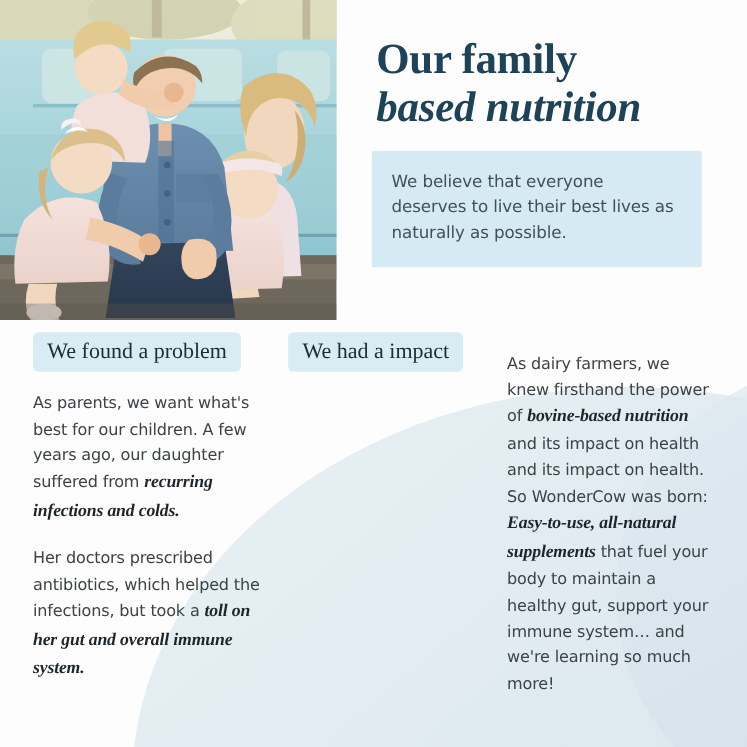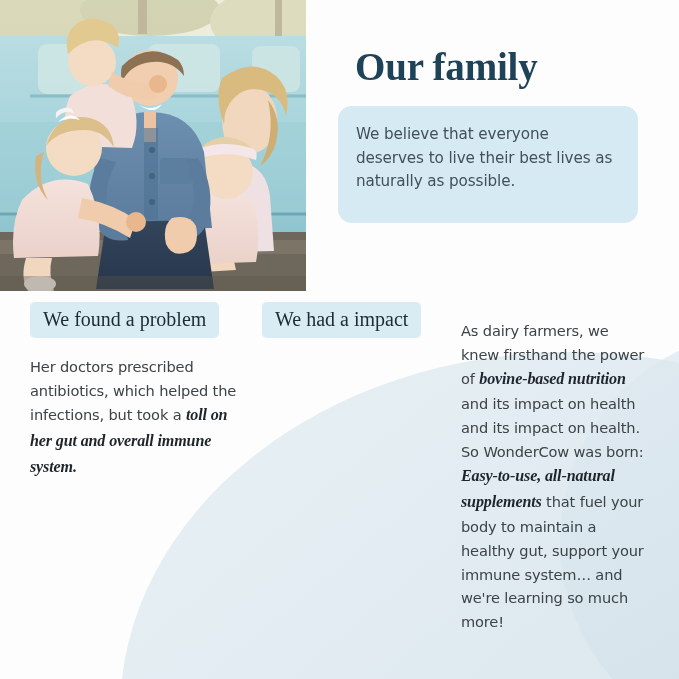--- a/index.html
+++ b/index.html
@@ -42,32 +42,32 @@
   
   .hero-right{
     position:absolute;left:338px;top:28px;width:320px;z-index:4;
   }
   .headline{
     font-family:"Liberation Serif", serif;
     color:#1e4258;
     font-size:39px;
     line-height:1.14;
     letter-spacing:-0.2px;
-    margin:17px;
+    margin:4px;
   }
   .headline .em{font-style:italic;font-weight:bold;}
   .hl-l1{display:block;}
   .hl-l2{display:block;}
   .hl-l3{display:block;}
 
   .quote-box{
     margin-top:16px;
     background:#d5eaf2;
-    border-radius:14px;
-    padding:17px 18px 30px 18px;
+    border-radius:2px;
+    padding:17px 18px 20px 18px;
     width:264px;
   }
   .quote-text{
     font-family:"DejaVu Sans", sans-serif;
     color:#43505a;
     font-size:15.2px;
     line-height:1.52;
     margin:0;
     letter-spacing:-0.1px;
   }
@@ -222,32 +222,34 @@
         <ellipse cx="40" cy="284" rx="16" ry="8" fill="#f4f0ea"></ellipse>
       </g>
 
       <rect x="0" y="276" width="306" height="15" fill="#5b5449" opacity=".35"></rect>
     </svg>
   </div>
 
   <div class="hero-right">
     <h1 class="headline">
       <span class="hl-l1">Our family</span>
+      <span class="hl-l3 em">based nutrition</span>
     </h1>
 
     <div class="quote-box">
       <p class="quote-text">We believe that everyone deserves to live their best lives as naturally as possible.</p>
     </div>
   </div>
 
   <div class="cols">
 
     <div class="col col-1">
       <span class="pill">We found a problem</span>
       <div class="body-text">
+          <p class="para"><span>As parents, we want what's best for our children. A few years ago, our daughter suffered from </span><span class="b">recurring infections and colds.</span></p>
           <p class="para"><span>Her doctors prescribed antibiotics, which helped the infections, but took a </span><span class="b">toll on her gut and overall immune system.</span></p>
         </div>
     </div>
 
     <div class="col col-2">
       <span class="pill">We had a impact</span>
     </div>
 
     <div class="col col-3">
       <div class="body-text">

